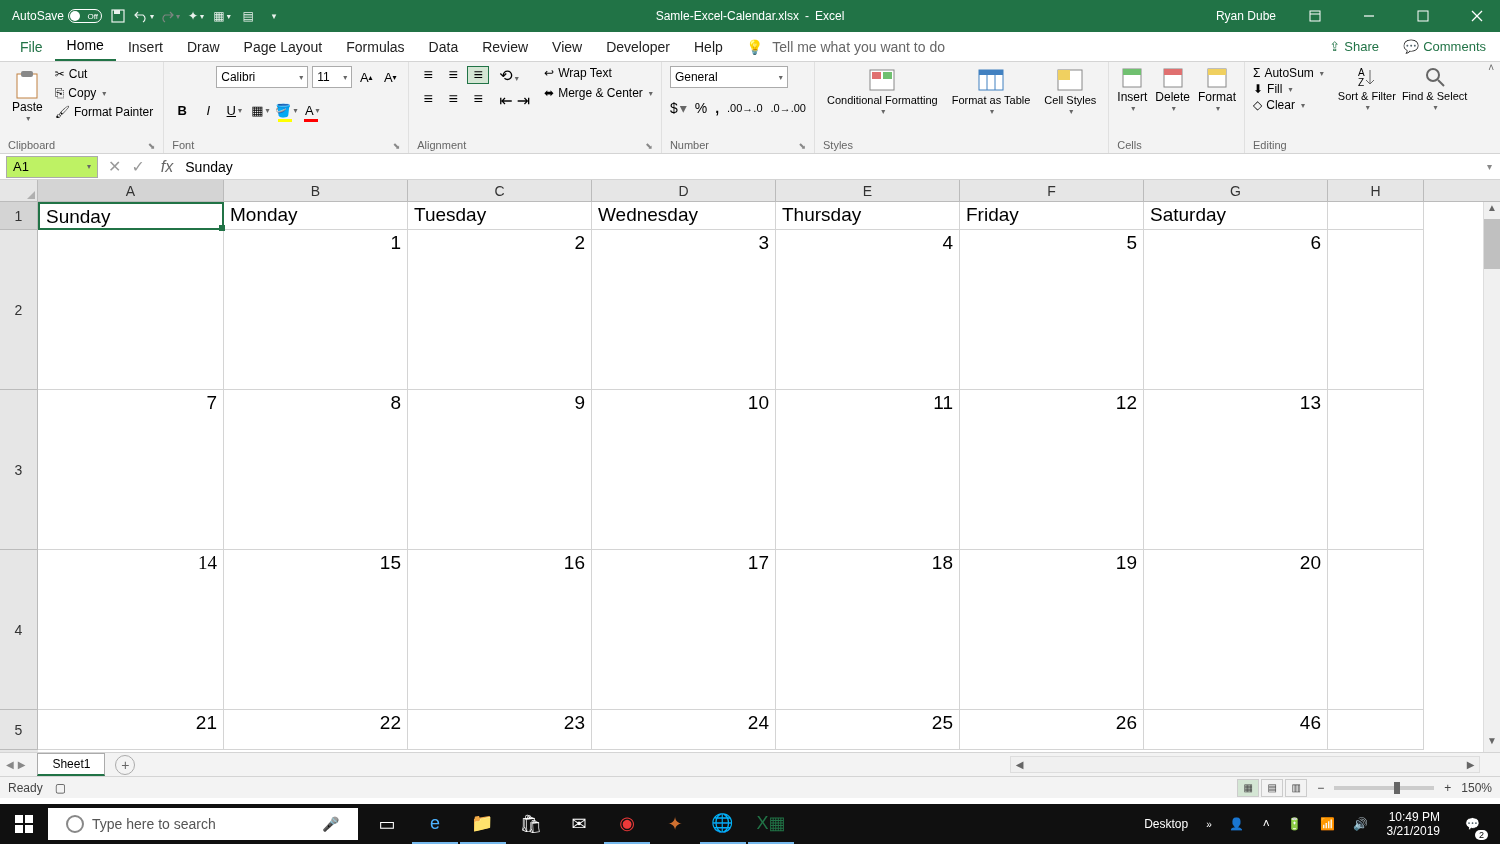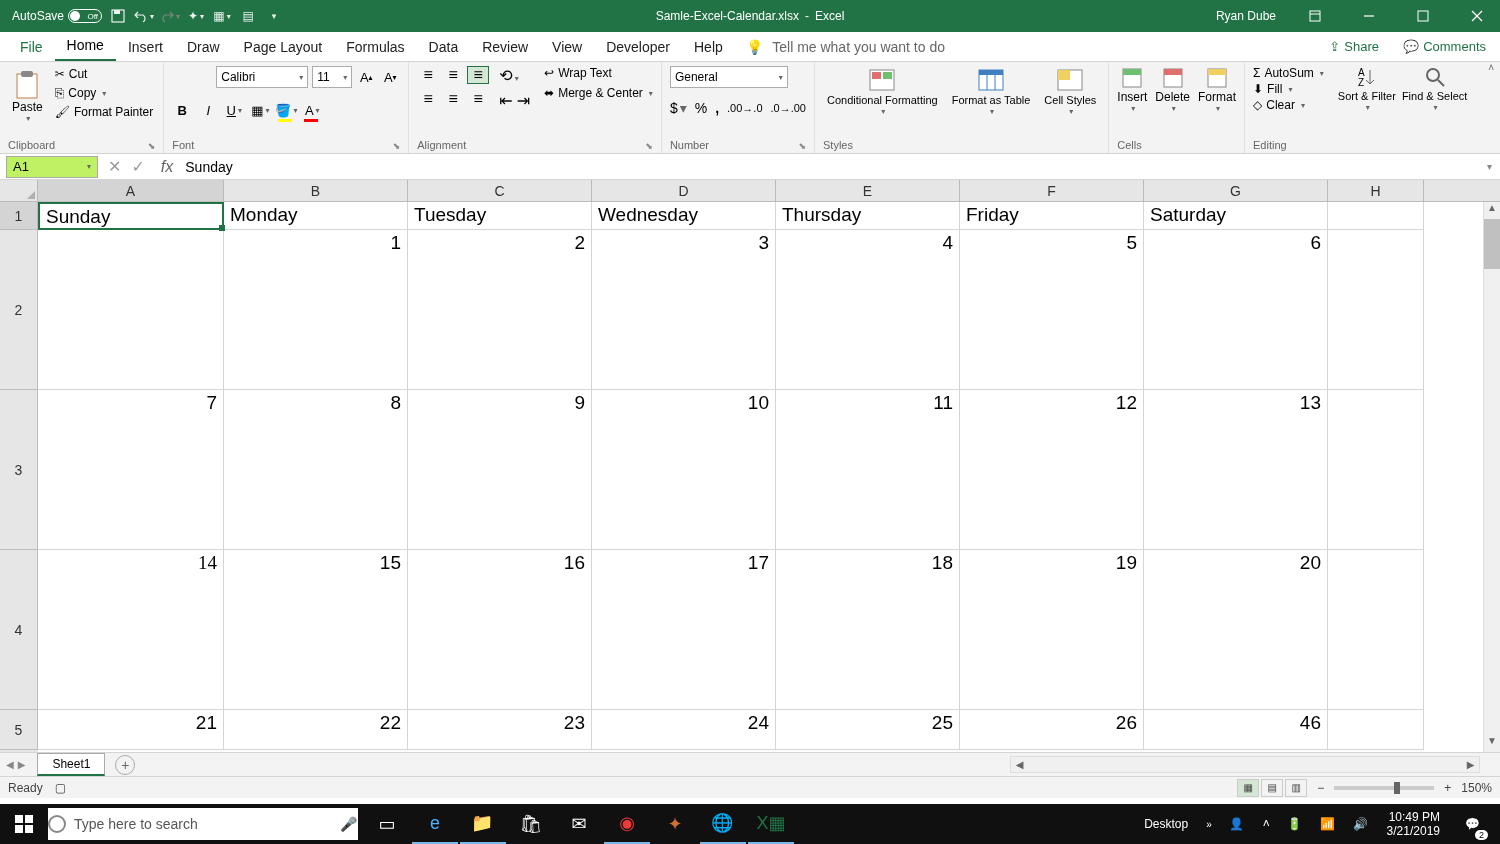--- a/index.html
+++ b/index.html
@@ -112,21 +112,21 @@
 .sb-right { margin-left: auto; display: flex; align-items: center; gap: 10px; }
 .view-btns{display:flex; gap:2px;}
 .view-btns span{width:22px; height:18px; border:1px solid #ccc; display:flex; align-items:center; justify-content:center; cursor:pointer; font-size:10px;}
 .view-btns span.active{background:#d4e6d4;}
 .zoom-slider{width:100px; height:4px; background:#ccc; position:relative;}
 .zoom-slider .thumb{position:absolute; left:60%; top:-4px; width:6px; height:12px; background:#666;}
 
 
 .taskbar { position: absolute; bottom: 0; left: 0; right: 0; height: 40px; background: #101010; display: flex; align-items: center; color: #fff; }
 .start-btn { width: 48px; height: 40px; display: flex; align-items: center; justify-content: center; cursor: pointer; }
-.search-box { height: 32px; background: #fff; color: #555; display: flex; align-items: center; padding: 0 0; width: 310px; font-size: 14px; gap:8px;}
+.search-box { height: 32px; background: #fff; color: #555; display: flex; align-items: center; padding: 0 18px; width: 310px; font-size: 14px; gap:8px;}
 .tb-icons { display: flex; align-items: center; gap: 2px; margin-left: 6px; }
 .tb-icon { width: 46px; height: 40px; display: flex; align-items: center; justify-content: center; cursor: pointer; font-size:18px;}
 .tb-icon.active{border-bottom:2px solid #76b9ed;}
 .tb-right { margin-left: auto; display: flex; align-items: center; gap: 6px; padding-right: 6px; font-size: 12px; }
 .clock { text-align: right; line-height: 1.2; font-size: 12px; padding:0 6px;}
 .tray-icon{padding:0 6px; cursor:pointer;}
 .notif{width:42px; height:40px; display:flex; align-items:center; justify-content:center; position:relative;}
 .notif-badge{position:absolute; bottom:4px; right:6px; background:#fff; color:#000; font-size:9px; border-radius:8px; padding:0 4px;}
 
 svg{display:block;}

